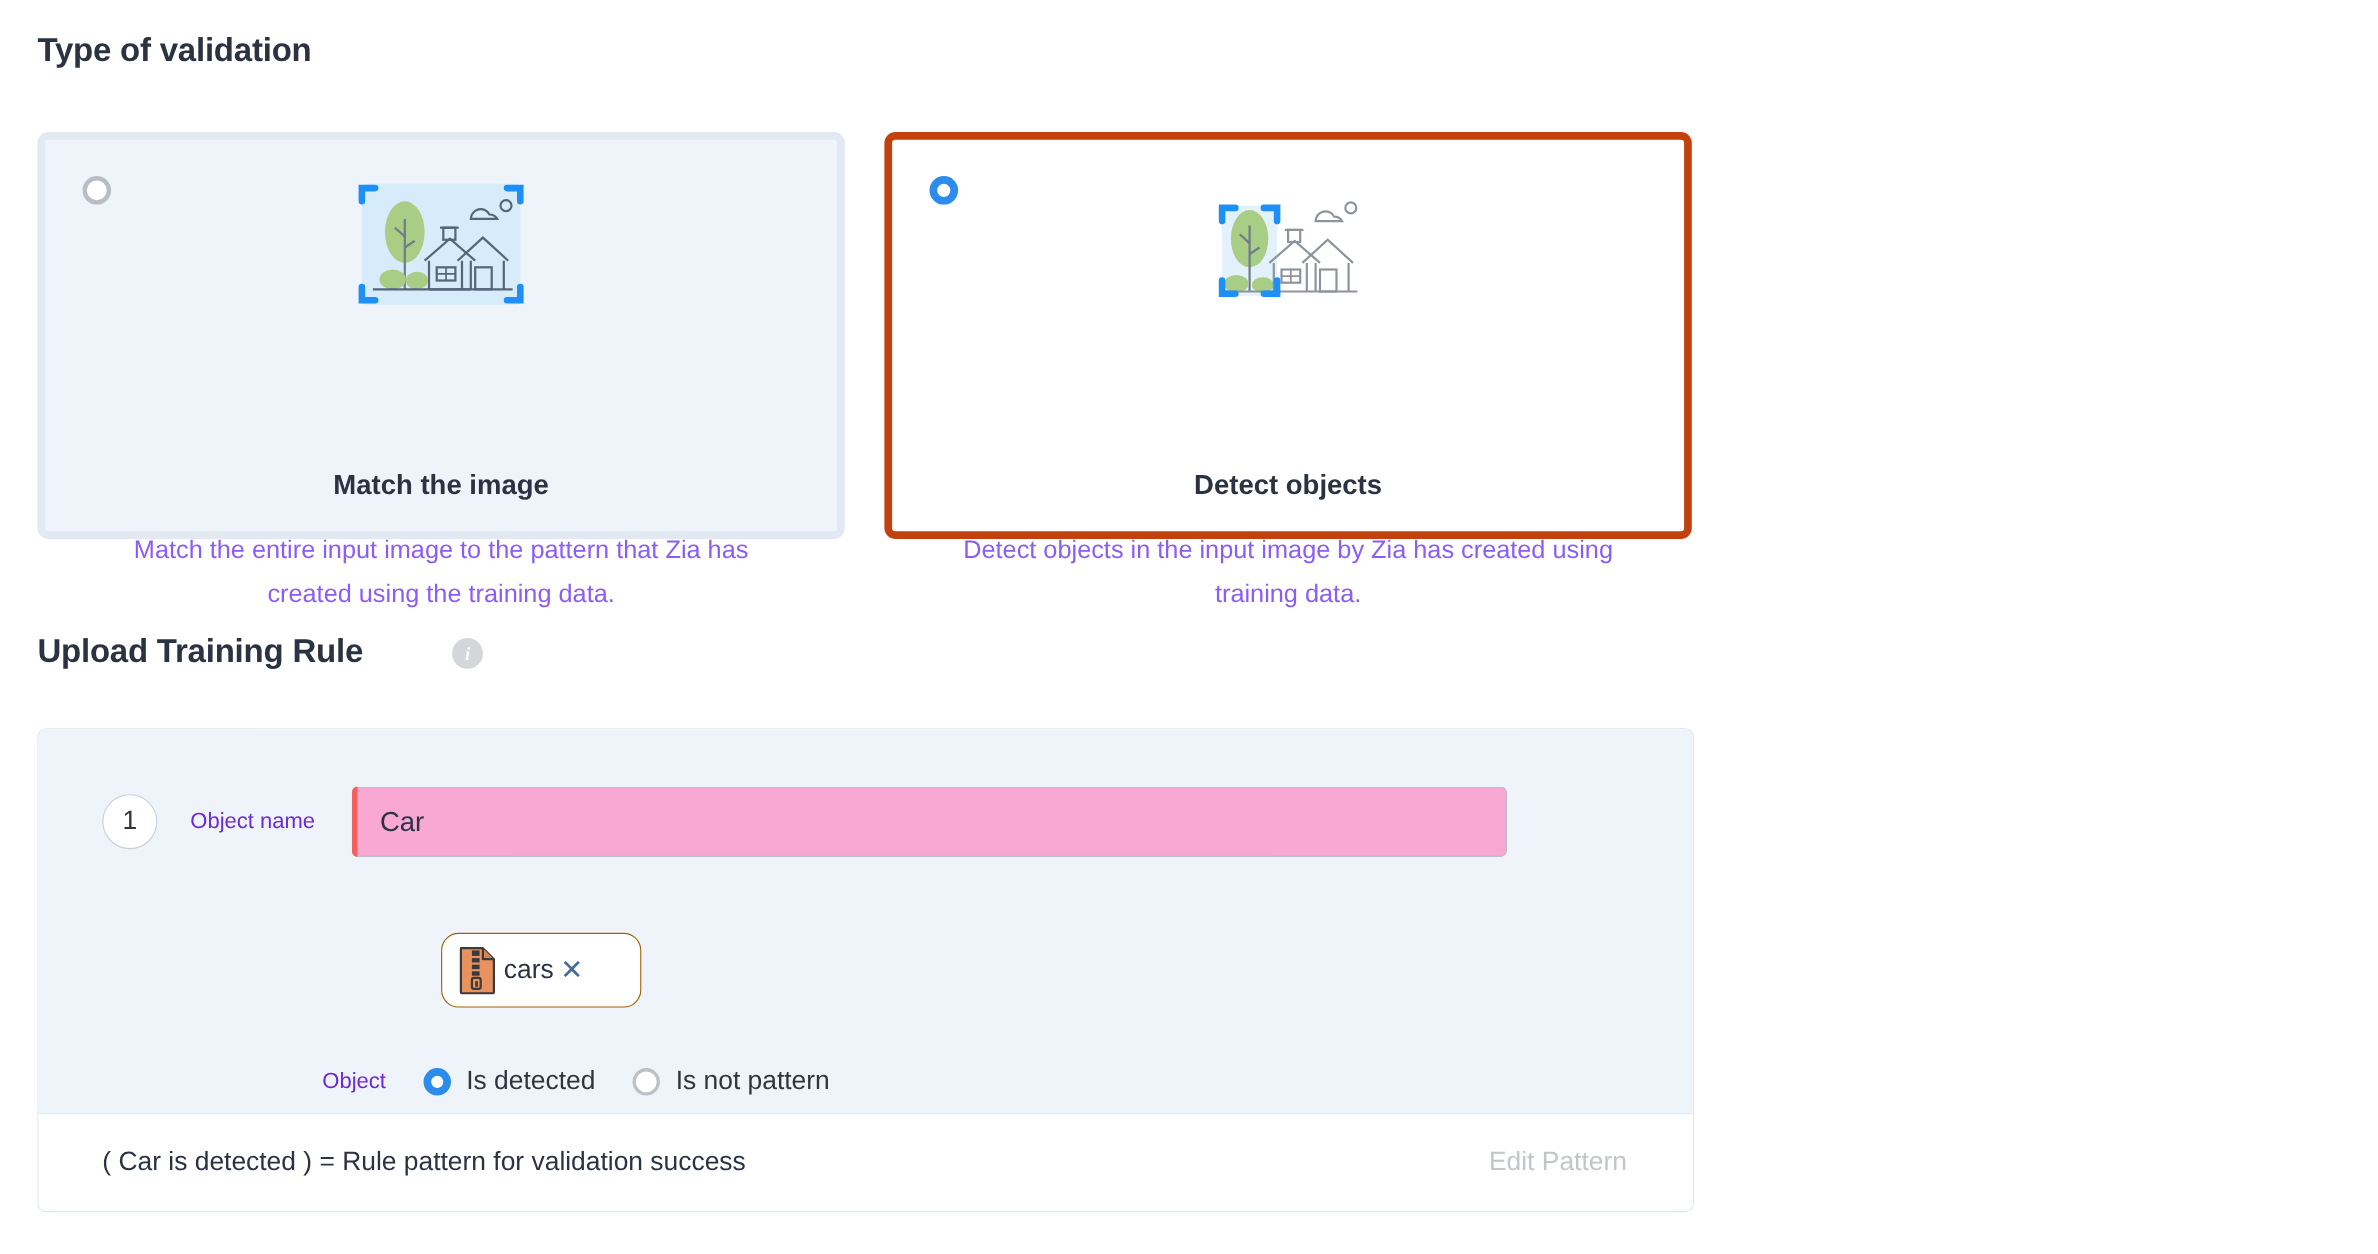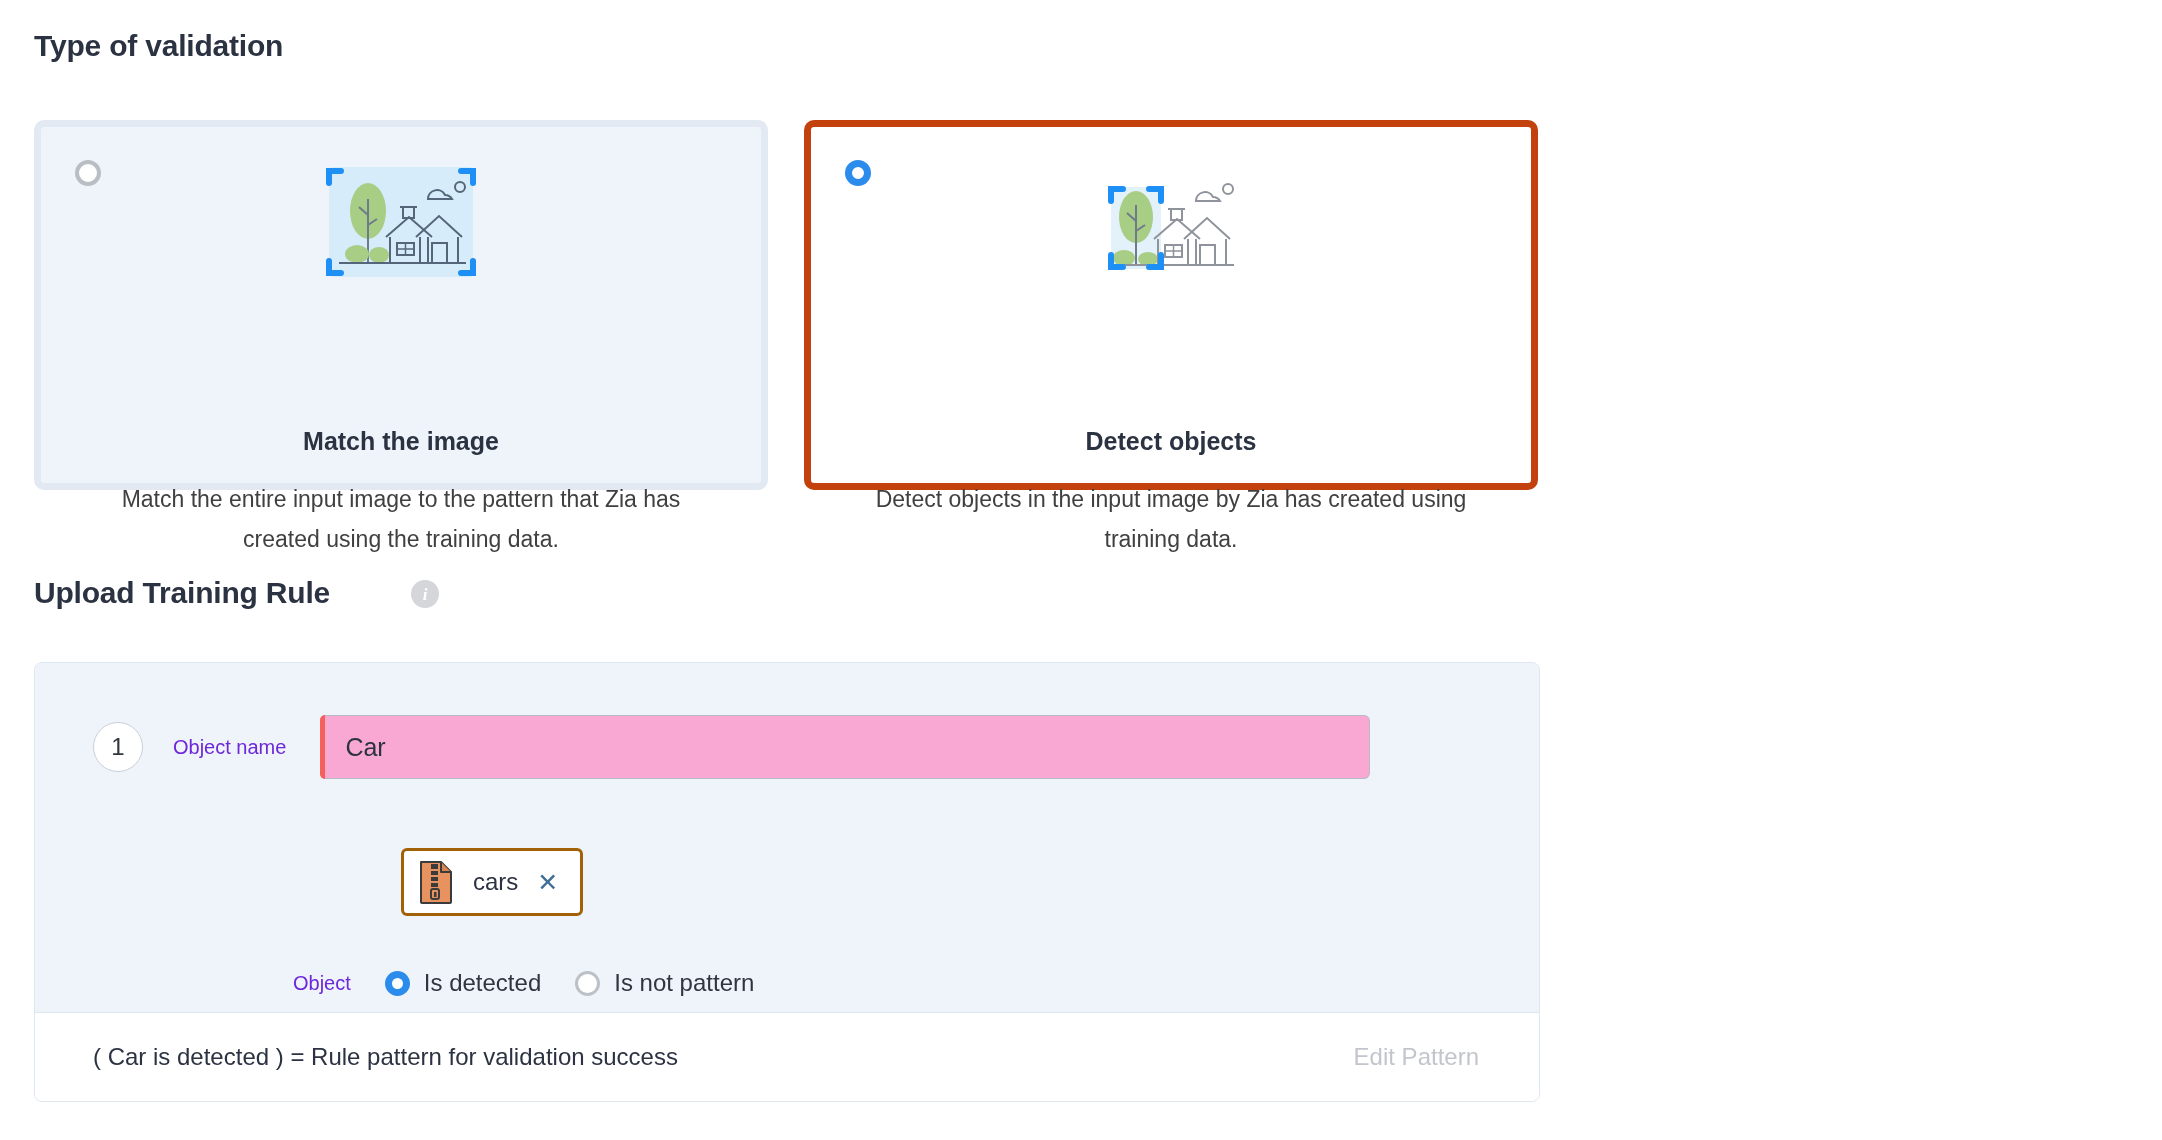--- a/index.html
+++ b/index.html
@@ -103,21 +103,21 @@
     font-weight: bold;
     color: #2b3241;
   }
   .card-desc {
     position: absolute;
     left: 56px; right: 56px;
     top: 352px;
     text-align: center;
     font-size: 23px;
     line-height: 40px;
-    color: #404040;
+    color: #8b5cf6;
   }
 
   
   #training-panel {
     position: absolute;
     left: 34px;
     top: 662px;
     width: 1506px;
     height: 440px;
     border: 1px solid #dde7ef;
@@ -174,27 +174,27 @@
     padding-left: 25px;
     font-size: 25px;
     color: #2b3241;
   }
 
   .file-chip {
     position: absolute;
     left: 366px; top: 185px;
     height: 68px;
     min-width: 182px;
-    border: 3px solid #a16207;
-    border-radius: 6px;
+    border: 1px solid #a16207;
+    border-radius: 16px;
     background: #ffffff;
     display: flex;
     align-items: center;
     padding: 0 18px 0 14px;
-    gap: 19px;
+    gap: 6px;
   }
   .zip-icon { width: 36px; height: 44px; display:block; }
   .chip-name { font-size: 24px; color: #2b3241; }
   .chip-close {
     font-size: 25px;
     color: #3f6e96;
     line-height: 1;
     font-family: "Liberation Sans", sans-serif;
   }
 

